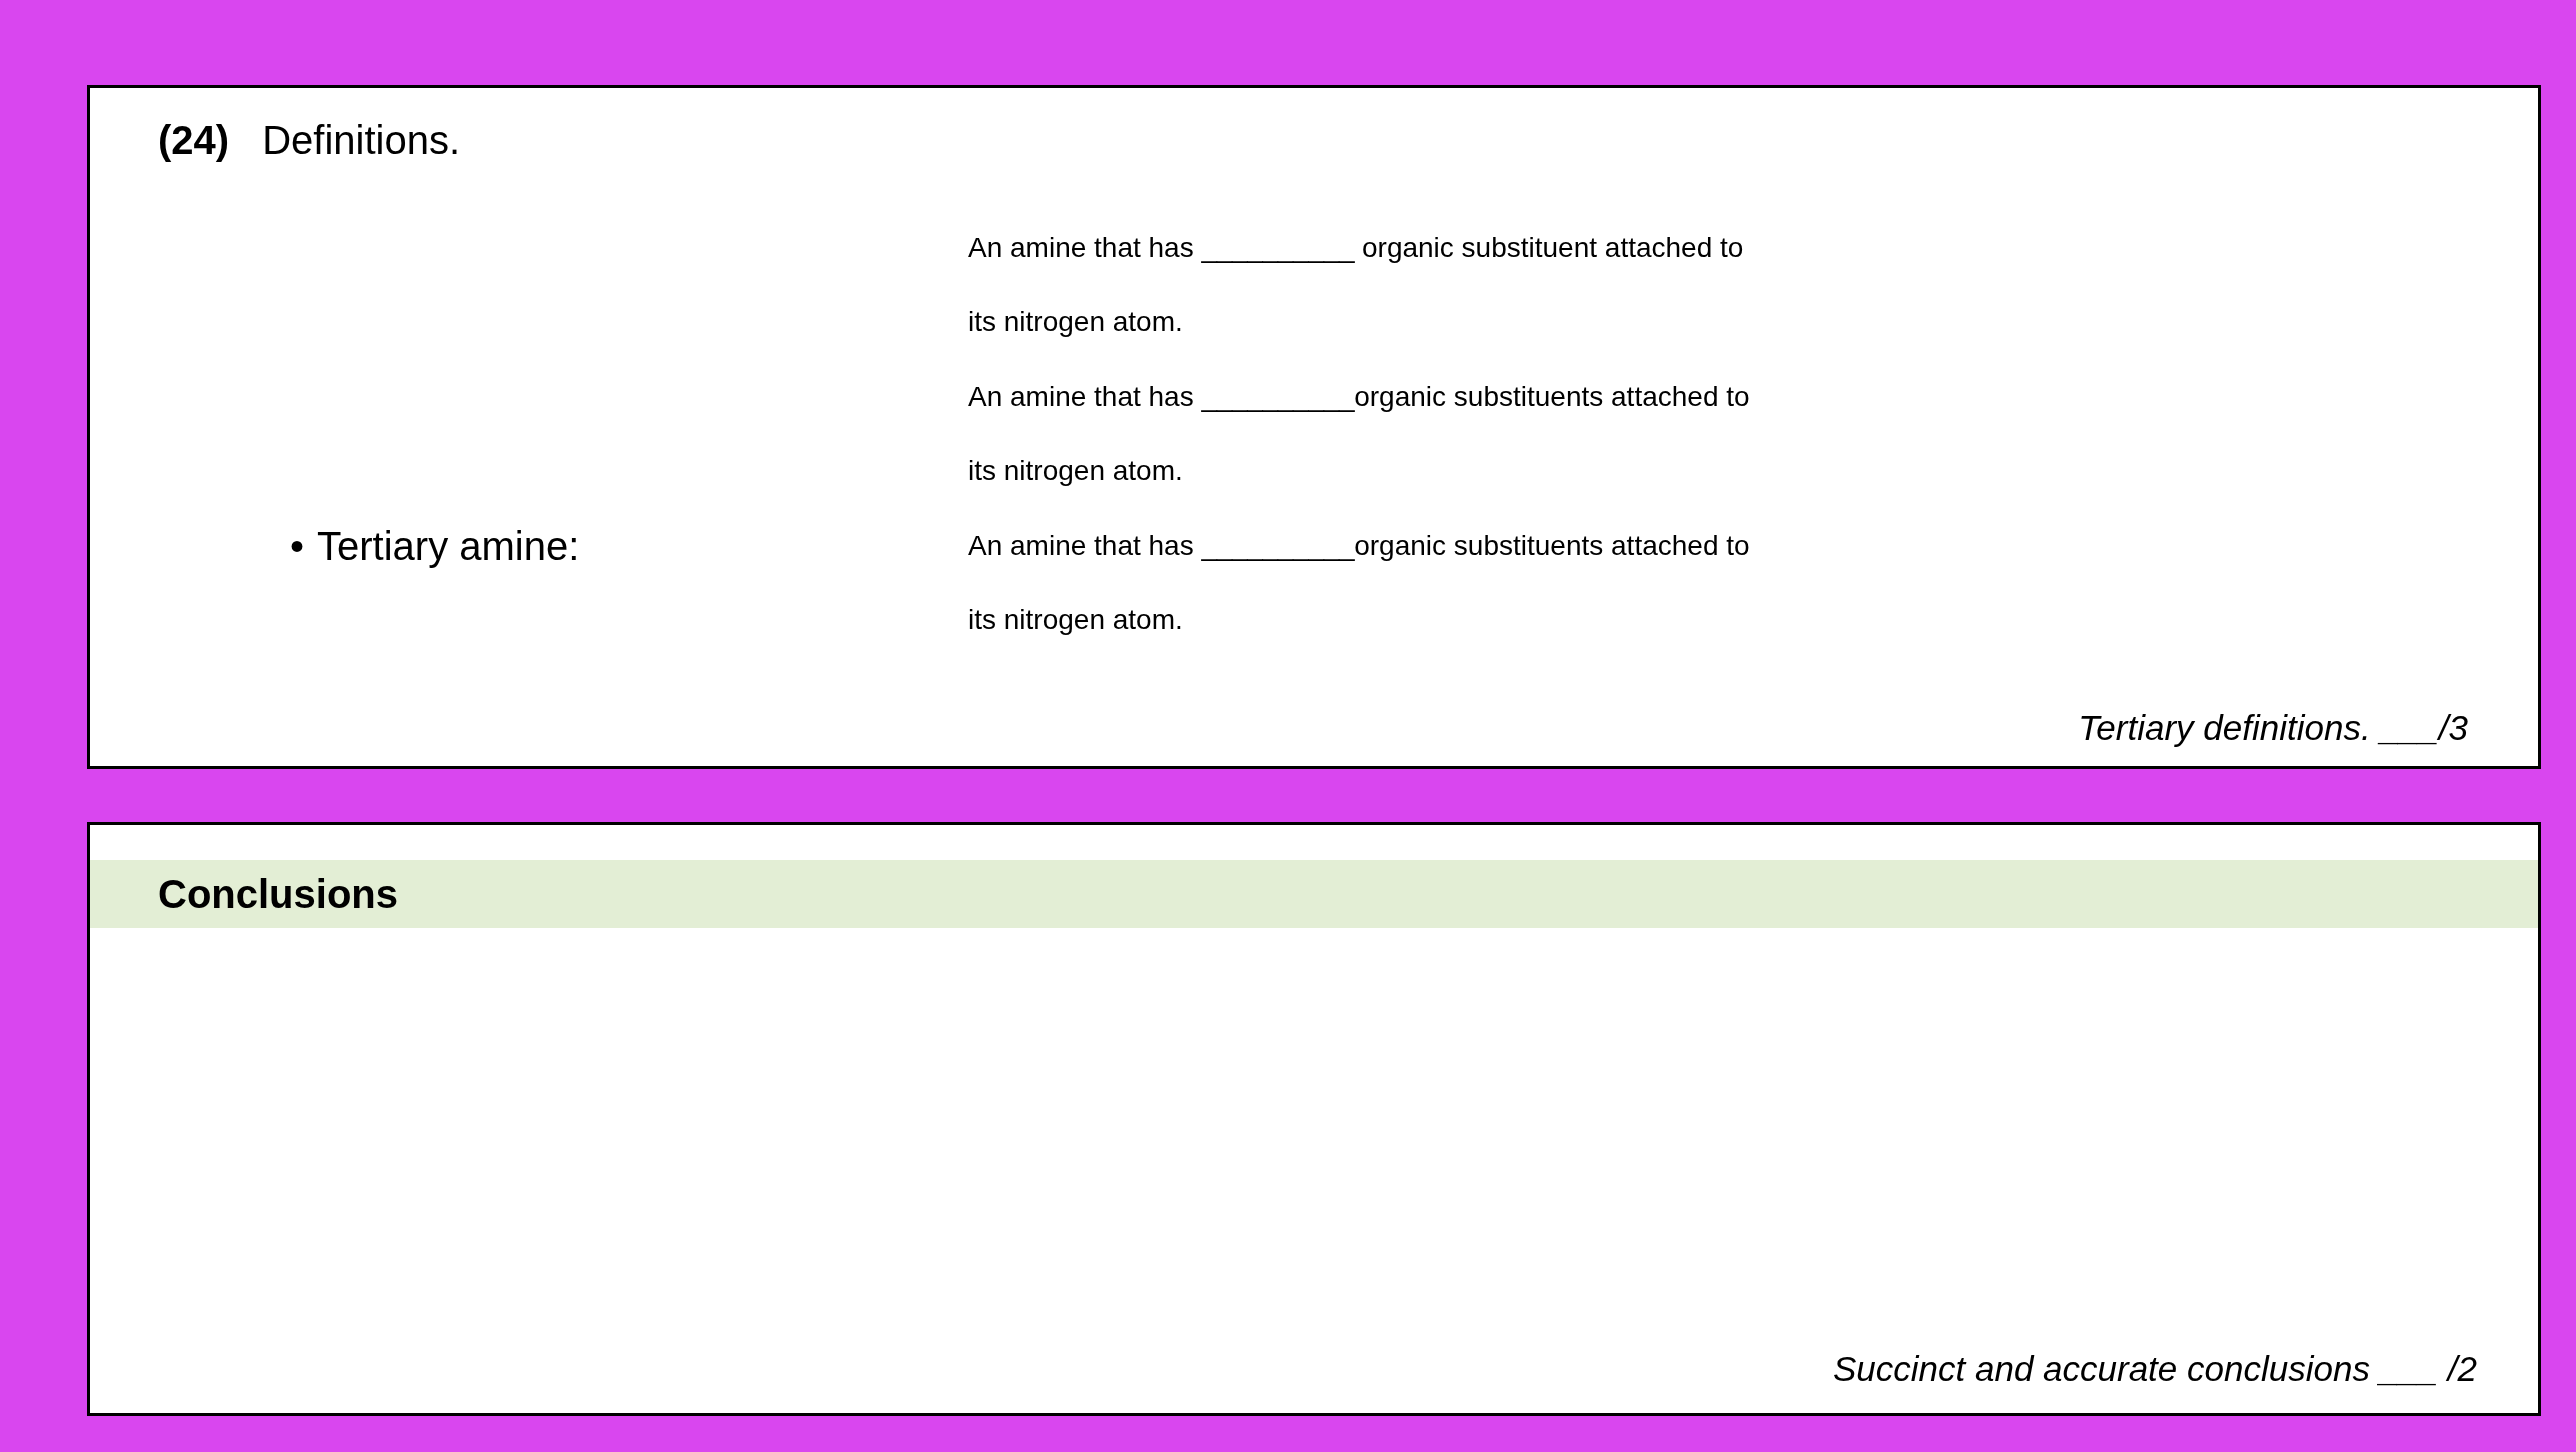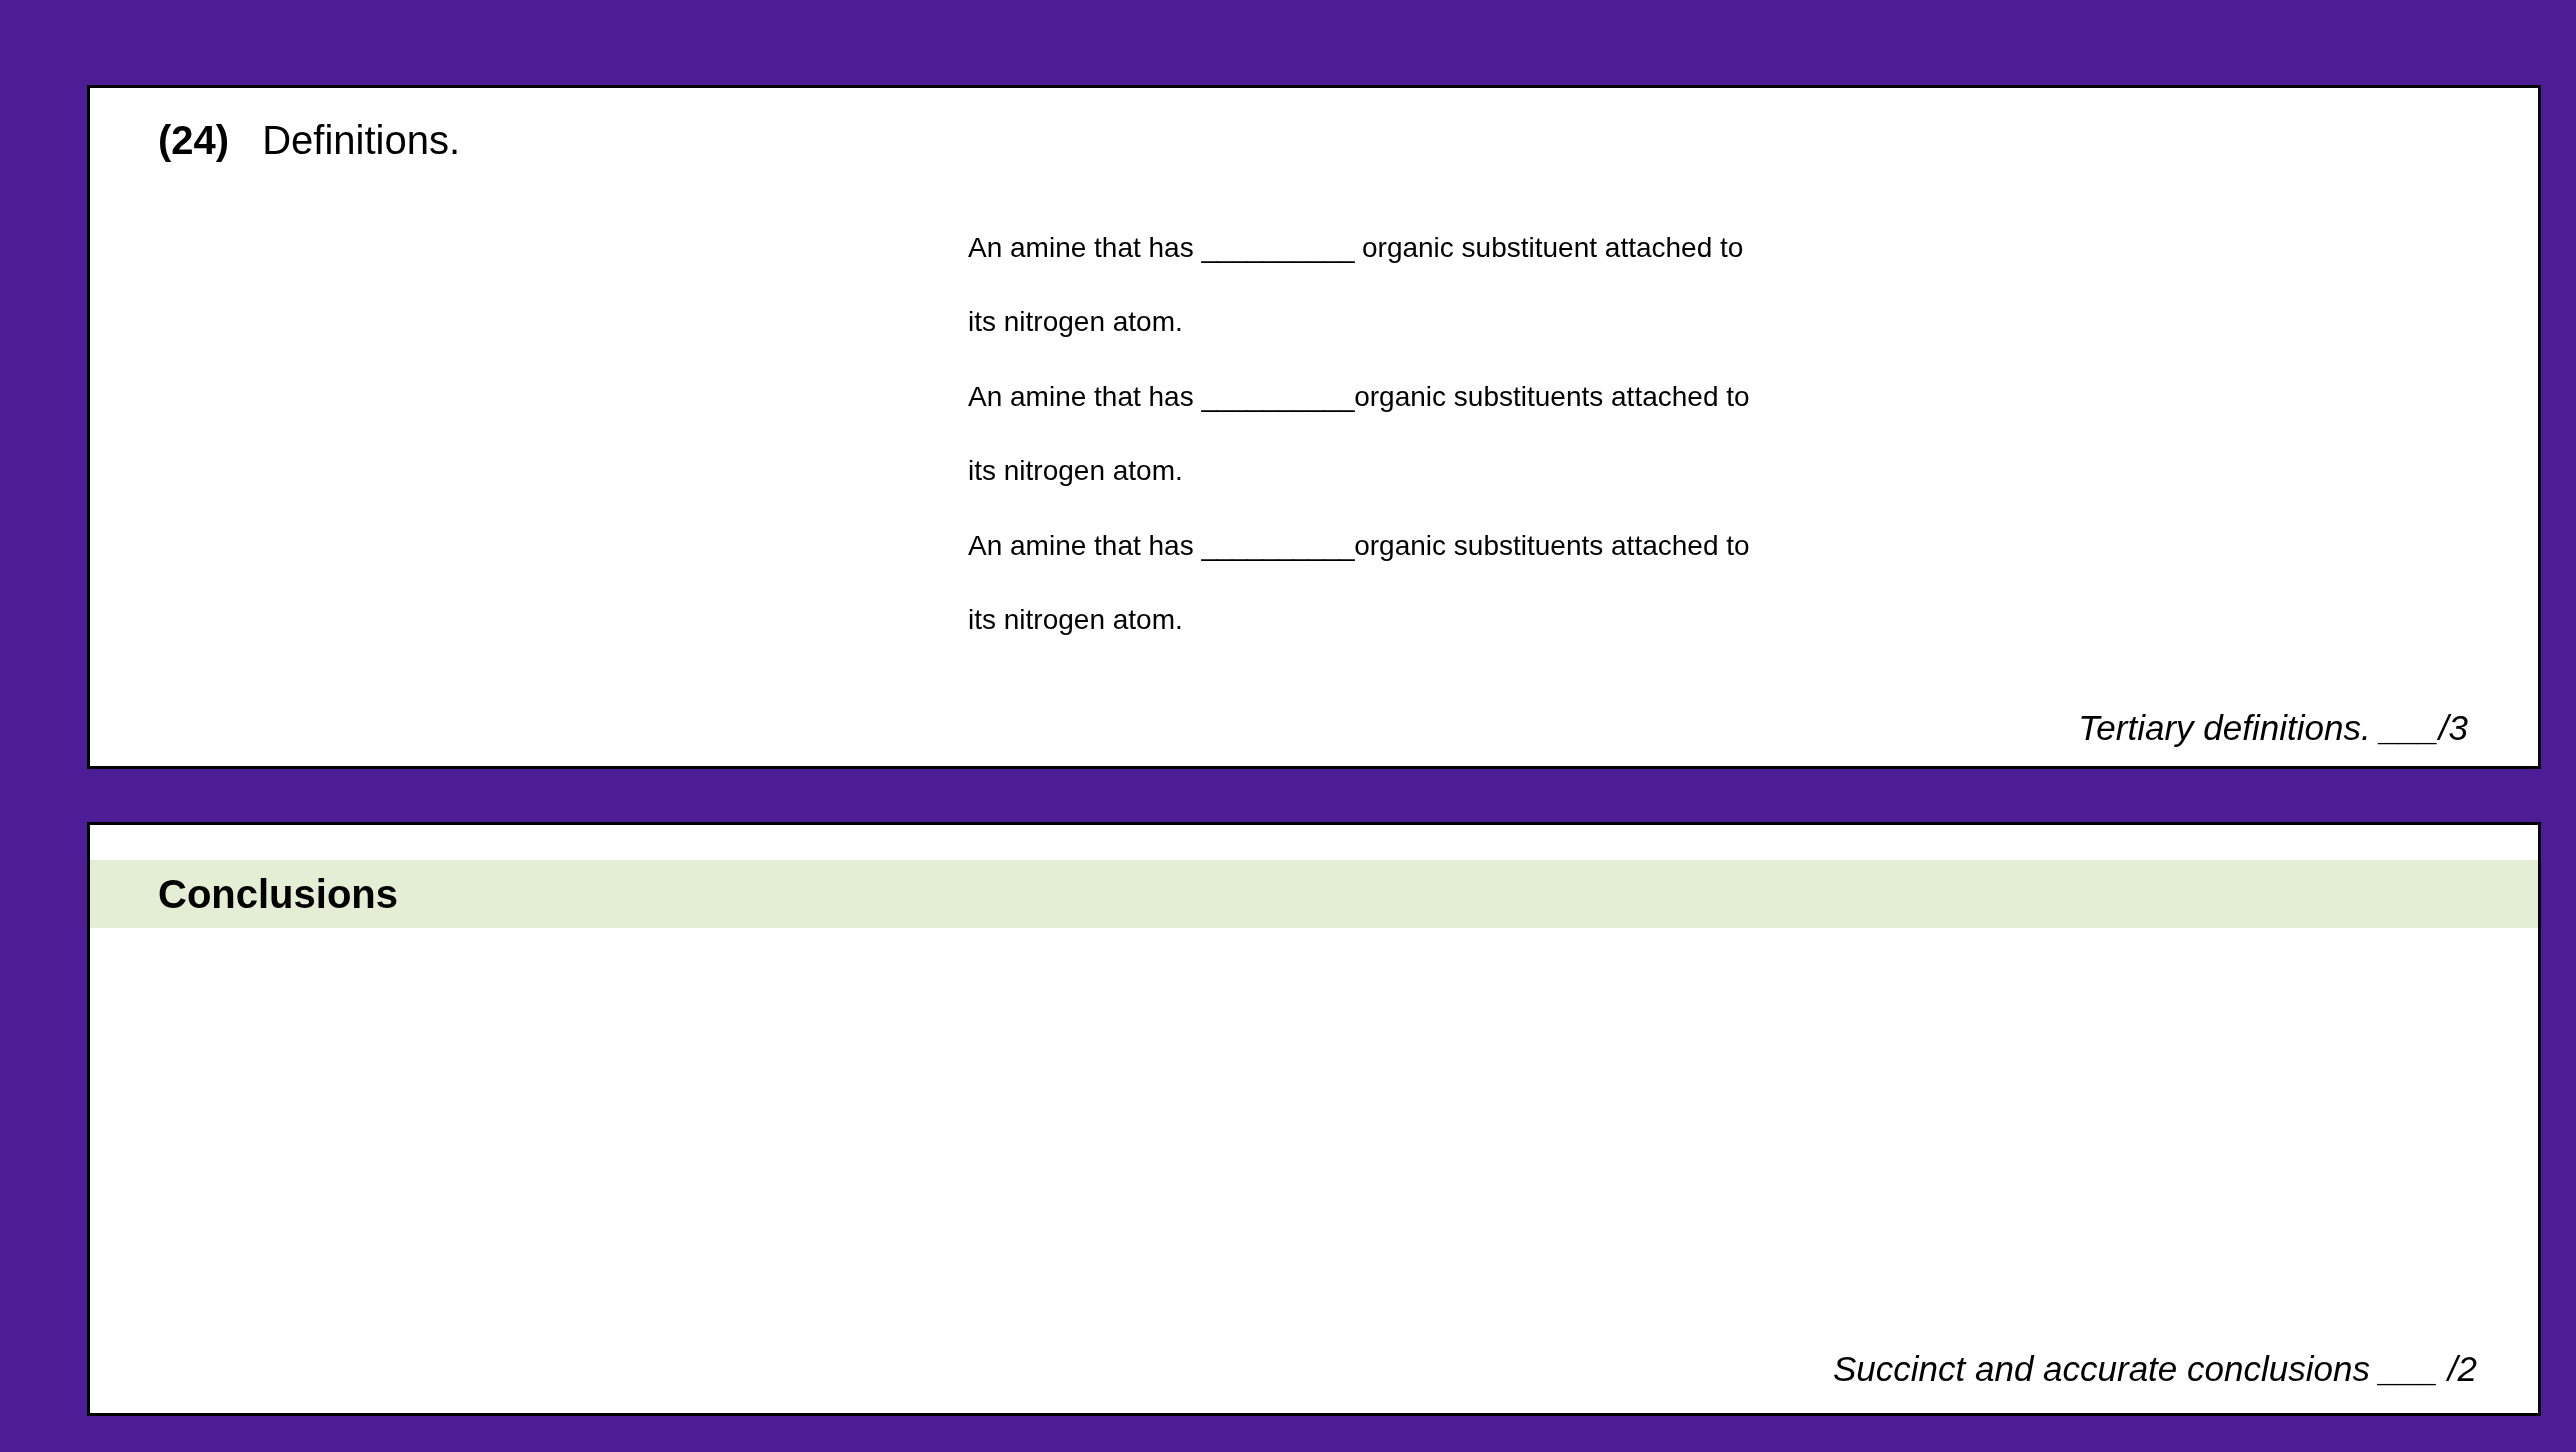--- a/index.html
+++ b/index.html
@@ -12,21 +12,21 @@
     height: 1452px;
     font-family: "Liberation Sans", sans-serif;
     color: #000000;
     -webkit-font-smoothing: antialiased;
   }
 
   .page {
     position: relative;
     width: 2576px;
     height: 1452px;
-    background: #4c1d95;
+    background: #d946ef;
     overflow: hidden;
   }
 
   
   .question-box {
     position: absolute;
     left: 87px;
     top: 85px;
     width: 2454px;
     height: 684px;
@@ -164,20 +164,23 @@
       </div>
 
       <div class="def-row">
         <div class="def-body">
           <span>An amine that has </span><span class="blank">__________</span><span>organic substituents attached to</span><br>
           <span>its nitrogen atom.</span>
         </div>
       </div>
 
       <div class="def-row">
+        <div class="def-term">
+          <span class="def-bullet">•</span><span>Tertiary amine:</span>
+        </div>
         <div class="def-body">
           <span>An amine that has </span><span class="blank">__________</span><span>organic substituents attached to</span><br>
           <span>its nitrogen atom.</span>
         </div>
       </div>
 
     </div>
 
     <div class="score-line">
       <span>Tertiary definitions.</span>

